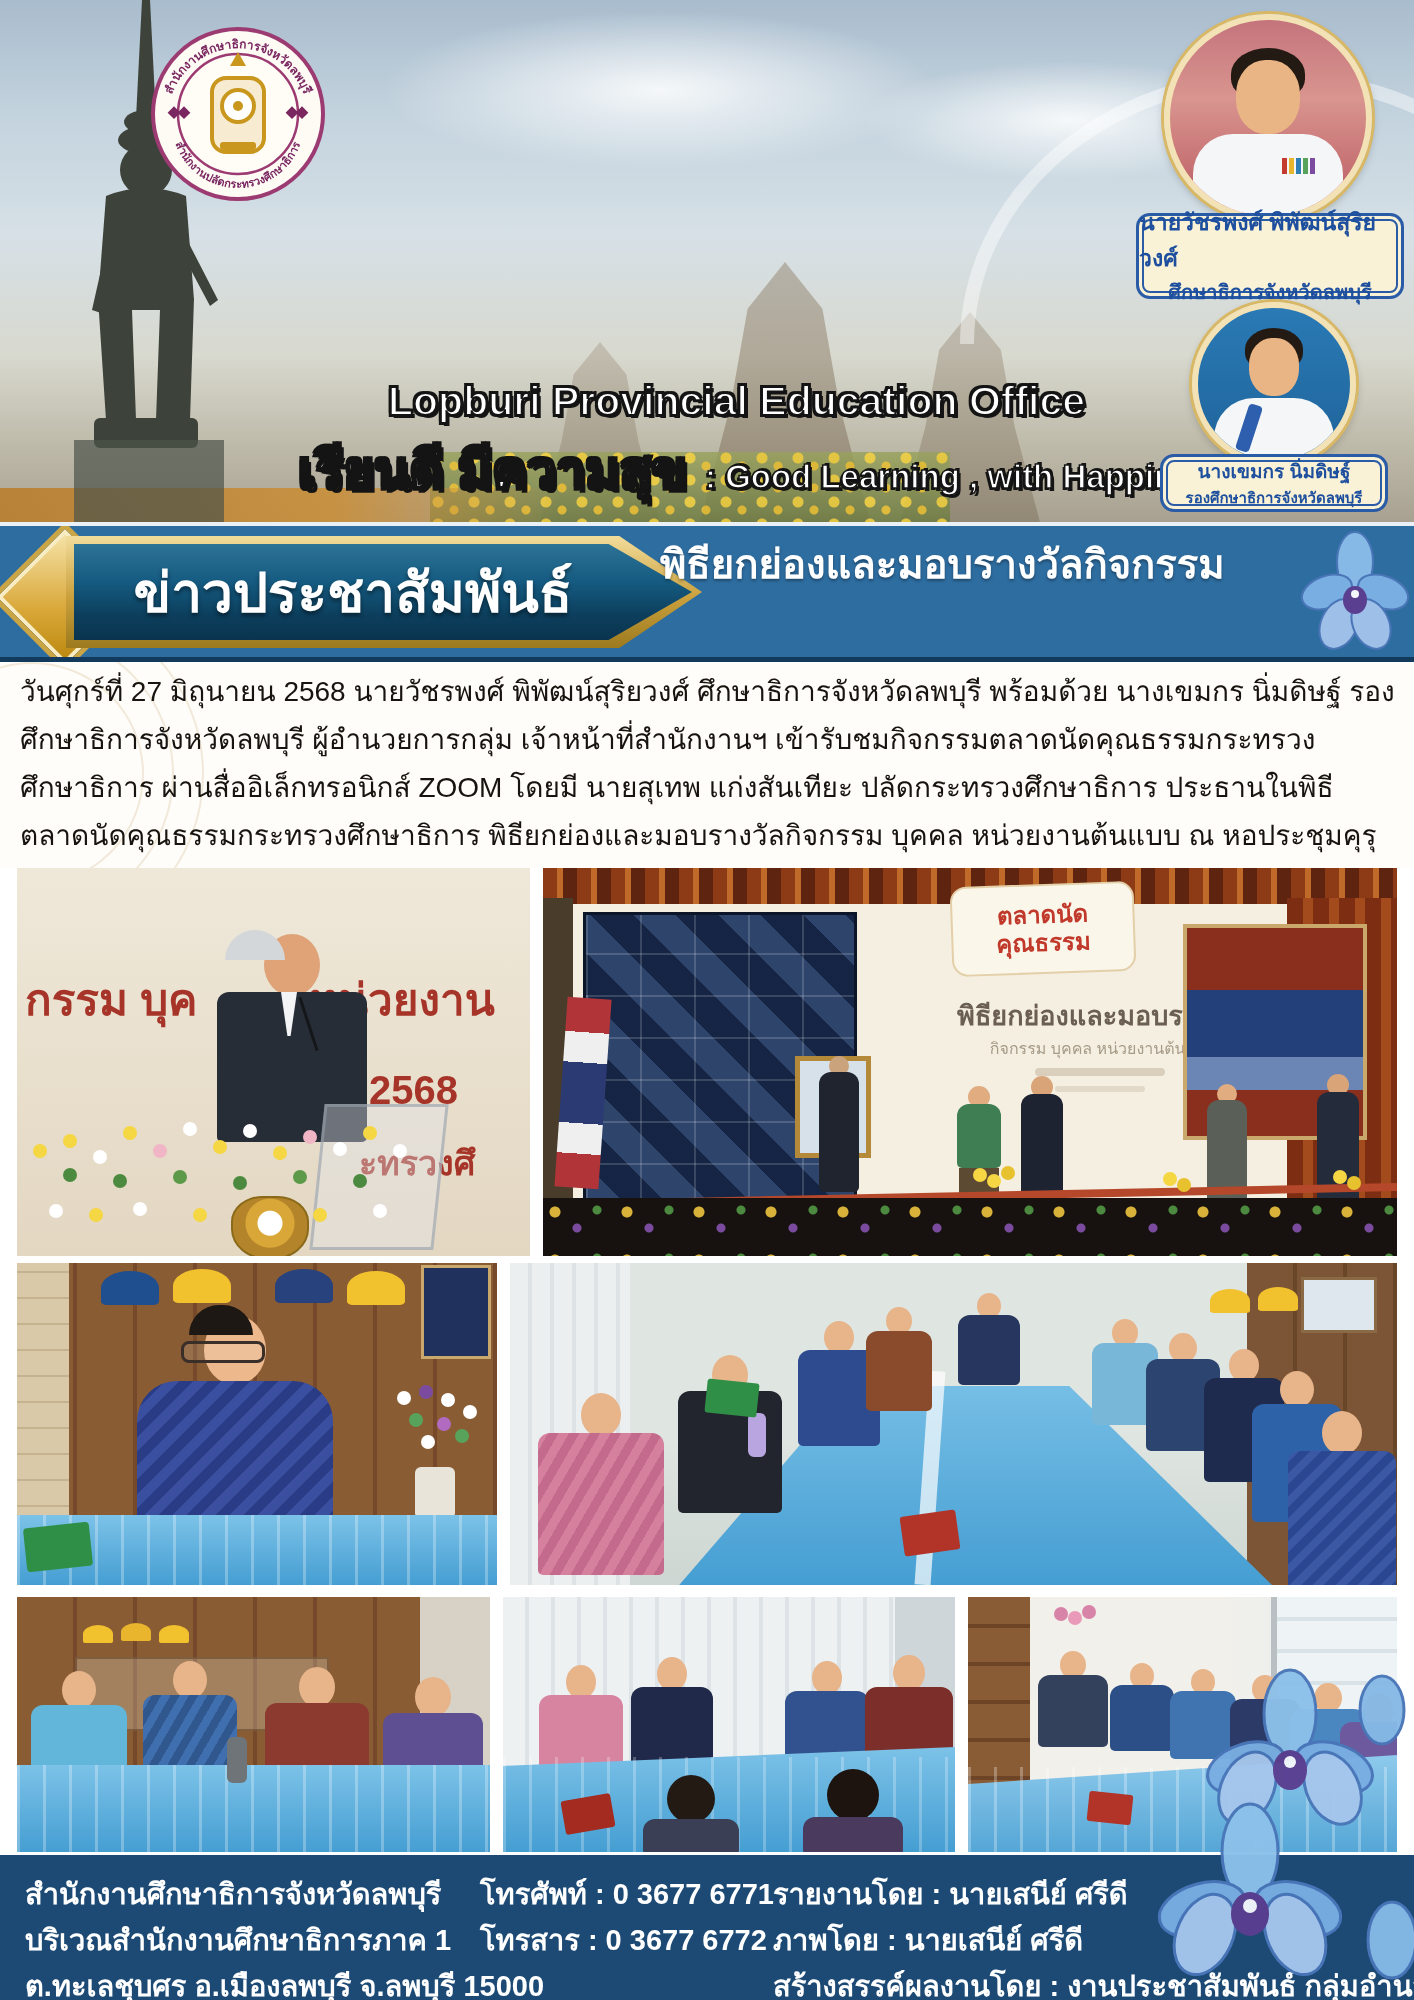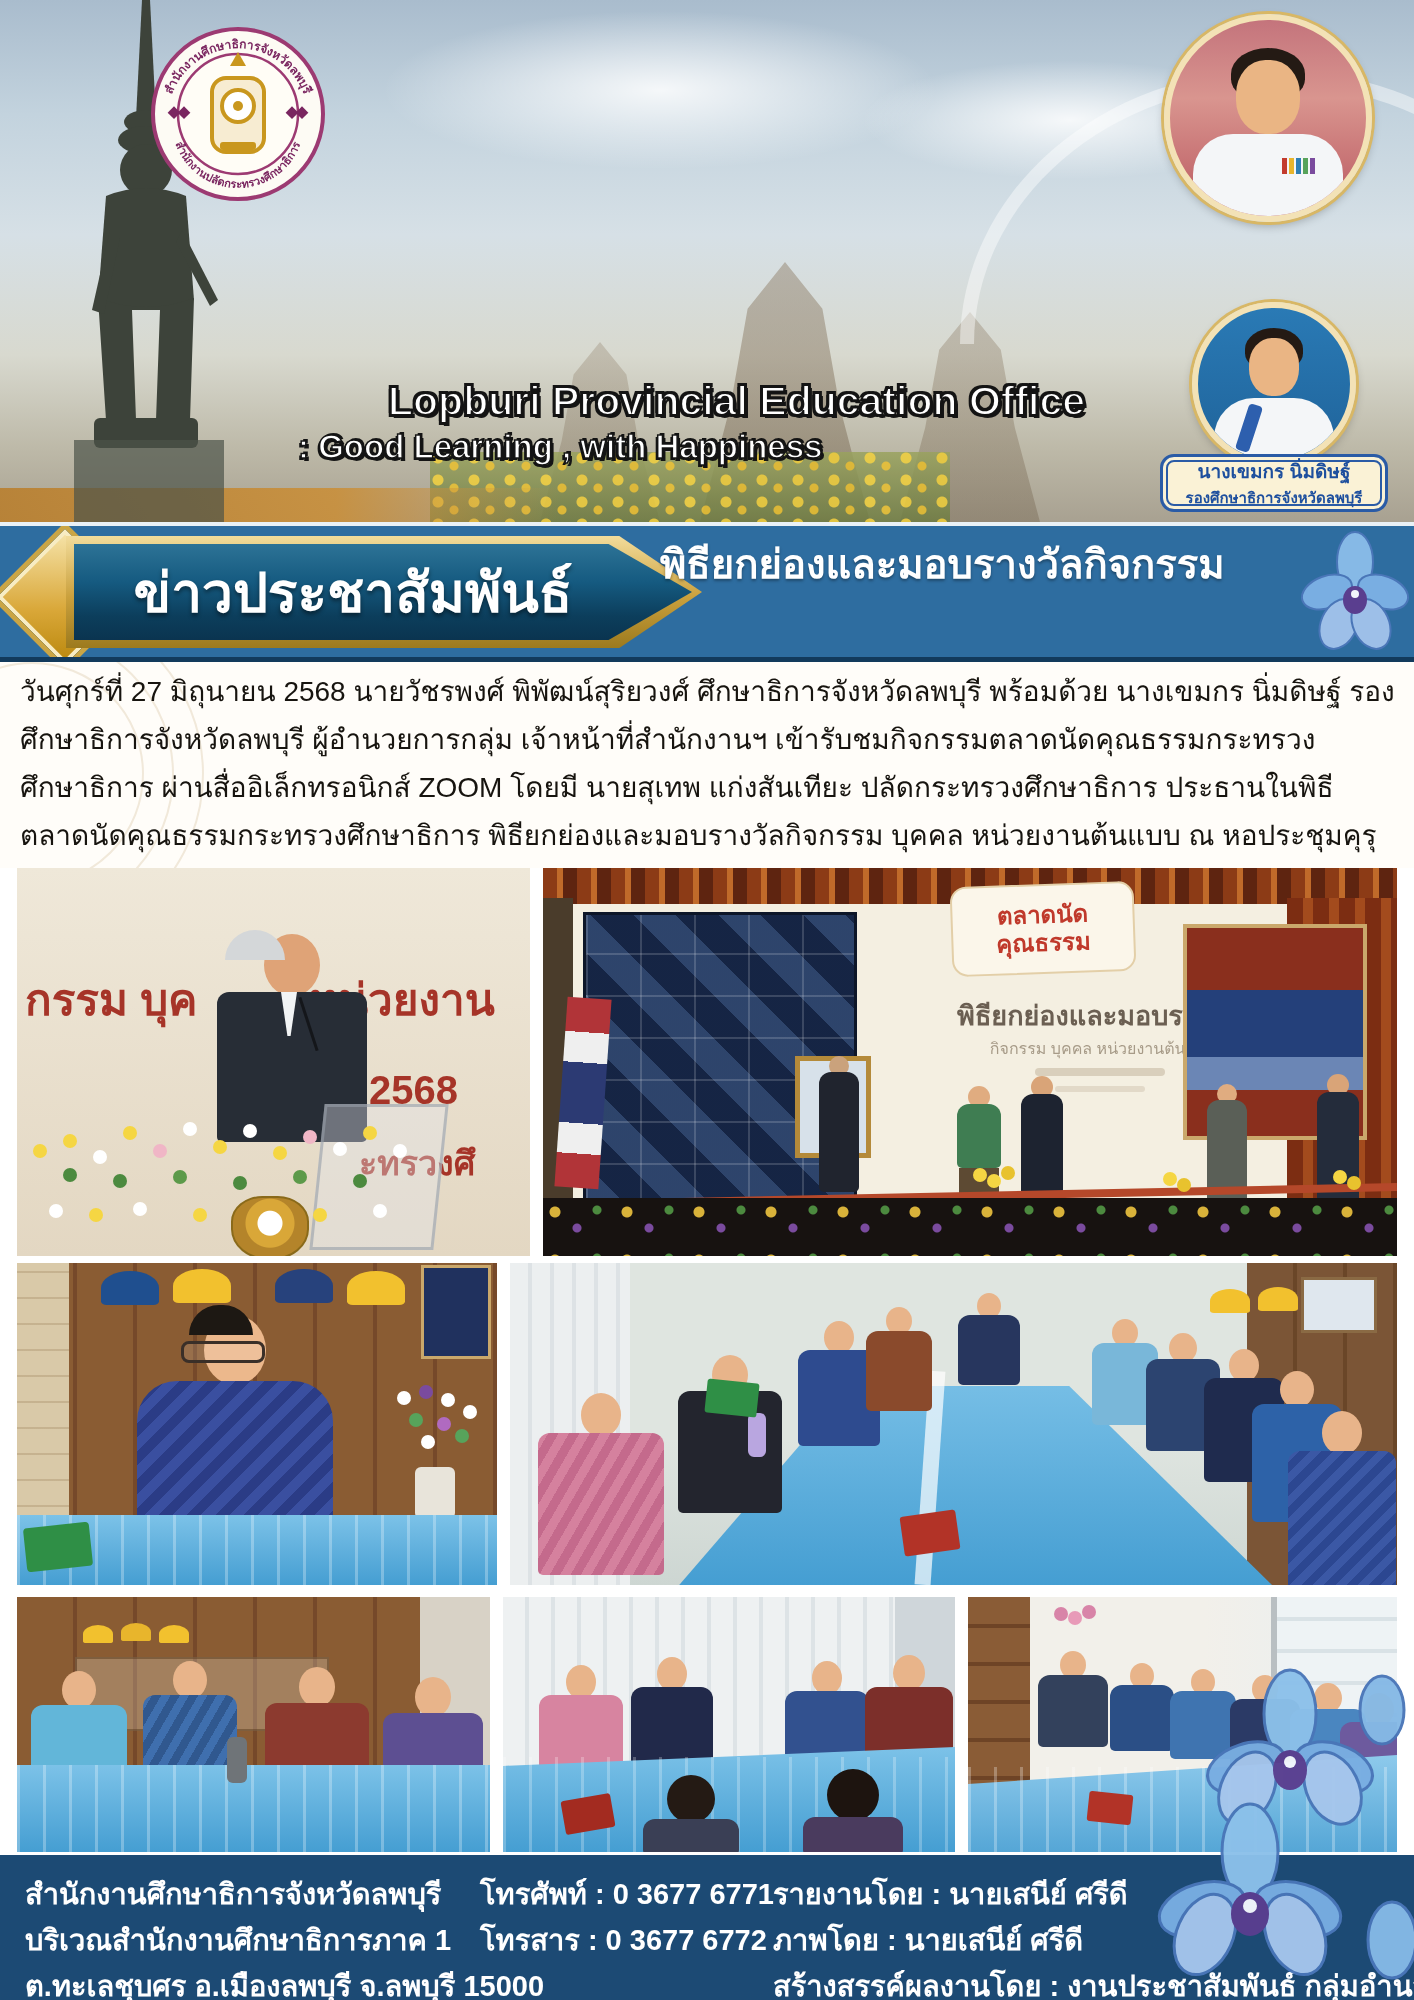--- a/index.html
+++ b/index.html
@@ -140,37 +140,42 @@
         <rect x="20" y="82" width="9" height="9" transform="rotate(45 24 86)"></rect>
         <rect x="30" y="82" width="9" height="9" transform="rotate(45 34 86)"></rect>
         <rect x="138" y="82" width="9" height="9" transform="rotate(45 142 86)"></rect>
         <rect x="148" y="82" width="9" height="9" transform="rotate(45 152 86)"></rect>
       </g>
     </svg>
 
     <div class="org-sub" style="left:388px;top:378px;">Lopburi Provincial Education Office</div>
 
     <div class="tagline" style="left:298px;top:428px;">
+      <span class="tagline-th">เรียนดี มีความสุข</span>
       <span class="tagline-en">: Good Learning , with Happiness</span>
     </div>
     <div class="website" style="left:26px;top:476px;margin-top:47px;">www.lripeo.go.th</div>
 
     <div class="portrait" style="left:1164px;top:14px;width:196px;height:196px;background:linear-gradient(180deg,#c4747c 0%,#d9958f 40%,#b9575f 100%);">
       <div class="uniform" style="bottom:-10px;width:150px;height:92px;"></div>
       <div class="hair" style="top:28px;width:74px;height:52px;"></div>
       <div class="face" style="top:40px;width:64px;height:74px;"></div>
       <div class="medals" style="left:112px;top:138px;">
         <i style="background:#c23b2e;"></i>
           <i style="background:#e8b52c;"></i>
           <i style="background:#2e7fb5;"></i>
           <i style="background:#57a35b;"></i>
           <i style="background:#7a4b9e;"></i>
       </div>
     </div>
 
+    <div class="nameplate" style="left:1136px;top:213px;width:262px;height:80px;">
+      <div class="nm" style="font-size:23px;">นายวัชรพงศ์ พิพัฒน์สุริยวงศ์</div>
+      <div class="tt" style="font-size:20px;">ศึกษาธิการจังหวัดลพบุรี</div>
+    </div>
 
     <div class="portrait" style="left:1192px;top:302px;width:152px;height:152px;background:linear-gradient(180deg,#2a7ab5,#1f639a);">
       <div class="uniform" style="bottom:-8px;width:120px;height:70px;"></div>
       <div class="hair" style="top:20px;width:58px;height:42px;"></div>
       <div class="face" style="top:30px;width:50px;height:58px;"></div>
       <div class="abs" style="left:44px;top:96px;width:14px;height:48px;background:#2d5fae;transform:rotate(18deg);border-radius:4px;"></div>
     </div>
 
     <div class="nameplate" style="left:1160px;top:454px;width:222px;height:52px;">
       <div class="nm" style="font-size:19px;">นางเขมกร  นิ่มดิษฐ์</div>

